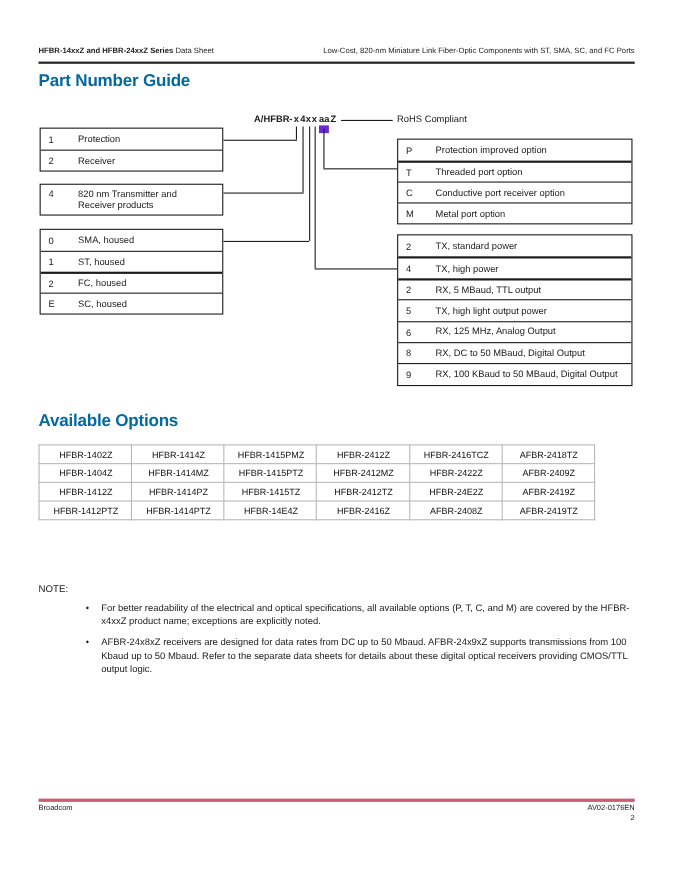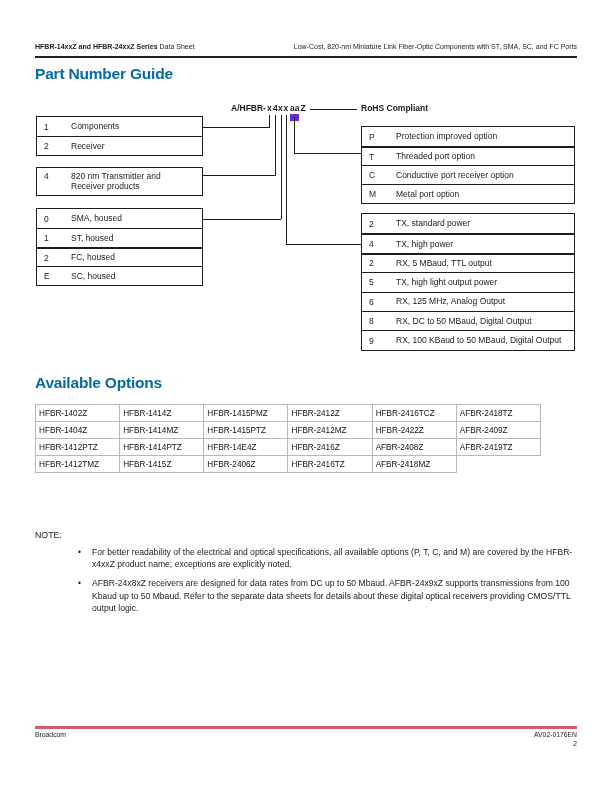--- a/index.html
+++ b/index.html
@@ -10,32 +10,32 @@
   }
   .abs{position:absolute;}
   
   .hdr{font-size:7px;line-height:1.1;color:#222;}
   .hdr b{font-weight:bold;}
   .hdr-rule{background:#222;height:1.5px;}
   .sec-title{font-size:15.5px;font-weight:bold;letter-spacing:-0.2px;color:#0369a1;}
   
   .pn{font-size:8.5px;font-weight:bold;white-space:nowrap;}
   .pn.u{border-bottom:7px solid #6d28d9;padding-bottom:0.5px;}
-  .rohs{font-size:8.5px;font-weight:bold;white-space:nowrap;}
+  .rohs{font-size:8.5px;font-weight:normal;white-space:nowrap;}
   .line{background:#1c1c1c;}
   
   .dtable{border:1.8px solid #1c1c1c;background:#fff;box-sizing:border-box;}
   .drow{display:flex;align-items:center;height:19px;box-sizing:border-box;}
   .drow + .drow{border-top:1px solid #1c1c1c;}
   .drow.thick{border-top:2px solid #1c1c1c;}
   .drow.tall{height:27px;align-items:flex-start;padding-top:2.5px;}
   .drow .code{width:27px;padding-left:7px;font-size:8.5px;flex:none;}
   .drow .lbl{flex:1;font-size:8.5px;line-height:1.25;padding-right:2px;}
   
-  table.opts{border-collapse:collapse;table-layout:fixed;width:506px;}
+  table.opts{border-collapse:collapse;table-layout:fixed;width:506px;text-align:center;}
   table.opts td{border:1px solid #b8b8b8;font-size:8.2px;padding:2.5px 2px 2.5px 3px;
     height:11px;white-space:nowrap;overflow:hidden;color:#111;}
   table.opts td.empty{border:none;}
   
   .note-label{font-size:8.8px;font-weight:normal;}
   .bullets{width:505px;}
   .bullet-item{display:flex;margin-bottom:7px;font-size:8.6px;line-height:1.42;}
   .bullet-item .dot{width:14px;flex:none;font-size:8.6px;}
   .bullet-item .txt{flex:1;}
   
@@ -72,21 +72,21 @@
   <div class="abs line" style="left:280.5px;top:115px;width:1.2px;height:104px;"></div>
   <div class="abs line" style="left:203px;top:218.5px;width:78px;height:1.2px;"></div>
   <div class="abs line" style="left:285.5px;top:115px;width:1.2px;height:129px;"></div>
   <div class="abs line" style="left:285.5px;top:243.5px;width:75.5px;height:1.2px;"></div>
   <div class="abs line" style="left:294px;top:117px;width:1.2px;height:36px;"></div>
   <div class="abs line" style="left:294px;top:152.5px;width:67px;height:1.2px;"></div>
 
   <div class="abs dtable" style="left:36px;top:116px;width:167px;">
     <div class="drow">
       <span class="code">1</span>
-      <span class="lbl">Components</span>
+      <span class="lbl">Protection</span>
     </div>
     <div class="drow">
       <span class="code">2</span>
       <span class="lbl">Receiver</span>
     </div>
   </div>
 
   <div class="abs dtable" style="left:36px;top:167px;width:167px;">
     <div class="drow tall">
       <span class="code">4</span>
@@ -177,35 +177,35 @@
         </tr>
         <tr>
           <td>HFBR-1404Z</td>
           <td>HFBR-1414MZ</td>
           <td>HFBR-1415PTZ</td>
           <td>HFBR-2412MZ</td>
           <td>HFBR-2422Z</td>
           <td>AFBR-2409Z</td>
         </tr>
         <tr>
+          <td>HFBR-1412Z</td>
+          <td>HFBR-1414PZ</td>
+          <td>HFBR-1415TZ</td>
+          <td>HFBR-2412TZ</td>
+          <td>HFBR-24E2Z</td>
+          <td>AFBR-2419Z</td>
+        </tr>
+        <tr>
           <td>HFBR-1412PTZ</td>
           <td>HFBR-1414PTZ</td>
           <td>HFBR-14E4Z</td>
           <td>HFBR-2416Z</td>
           <td>AFBR-2408Z</td>
           <td>AFBR-2419TZ</td>
         </tr>
-        <tr>
-          <td>HFBR-1412TMZ</td>
-          <td>HFBR-1415Z</td>
-          <td>HFBR-2406Z</td>
-          <td>HFBR-2416TZ</td>
-          <td>AFBR-2418MZ</td>
-          <td class="empty"></td>
-        </tr>
       </tbody>
   </table>
 
   <div class="abs note-label" style="left:35px;top:530px;">NOTE:</div>
   <div class="abs bullets" style="left:78px;top:546px;">
     <div class="bullet-item">
       <span class="dot">•</span>
       <span class="txt">For better readability of the electrical and optical specifications, all available options (P, T, C, and M) are covered by the HFBR-x4xxZ product name; exceptions are explicitly noted.</span>
     </div>
     <div class="bullet-item">

